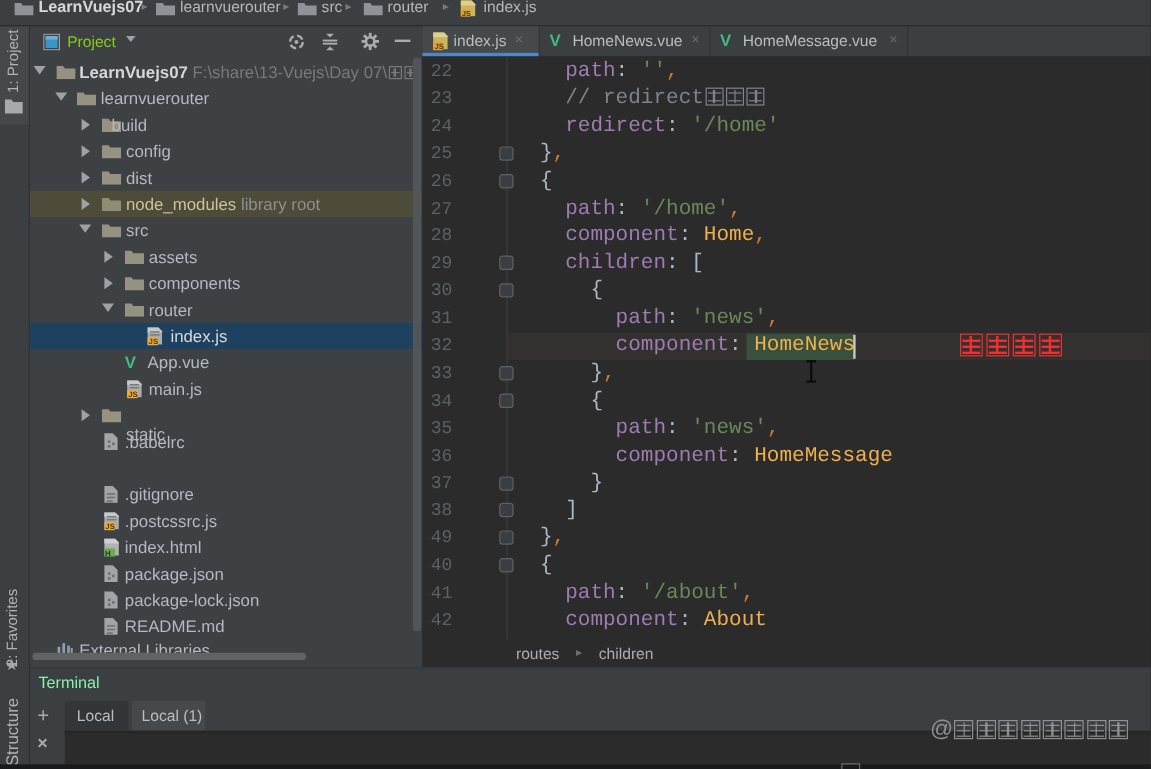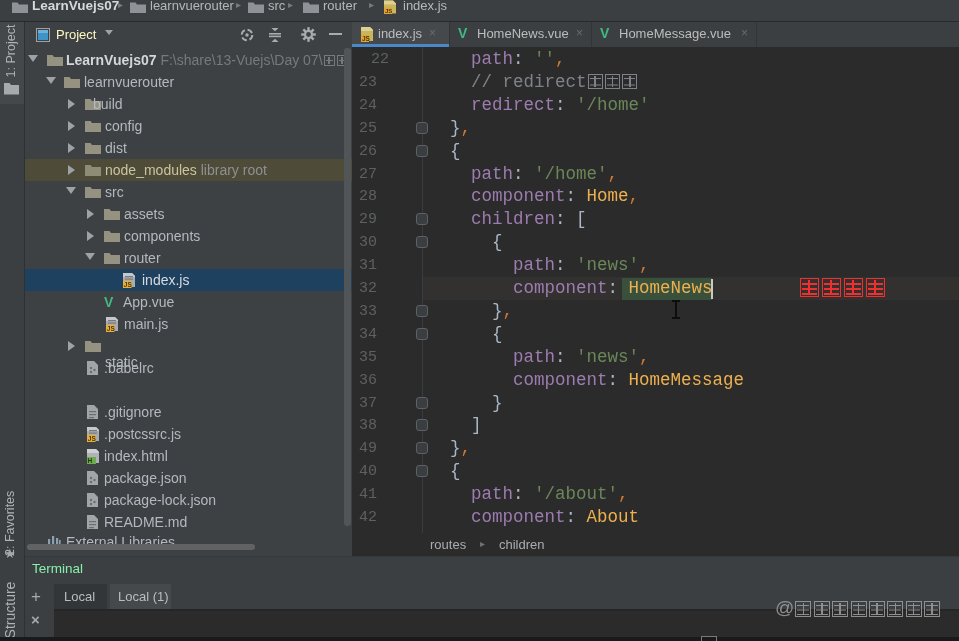--- a/index.html
+++ b/index.html
@@ -80,21 +80,21 @@
     <span class="abs" style="left:-22px;top:580px;width:64px;text-align:center;transform:rotate(-90deg);font-size:14px;color:#b0b2b4;white-space:nowrap;">Structure</span>
   </div>
 
   <div class="abs" id="panel" style="left:25px;top:22px;width:327px;height:534px;background:#3e4143;overflow:hidden;">
 
     <svg class="abs" style="left:11px;top:6px;" width="14" height="14">
         <rect x="0.5" y="0.5" width="13" height="13" fill="none" stroke="#9fa2a4"></rect>
         <rect x="2" y="2" width="10" height="10" fill="#3d94c9"></rect>
         <rect x="2" y="2" width="10" height="3" fill="#6db2d8"></rect>
       </svg>
-    <span class="abs" style="left:31px;top:5px;font-size:13px;color:#fef9c3;">Project</span>
+    <span class="abs" style="left:31px;top:5px;font-size:13px;color:#84cc16;">Project</span>
     <span class="abs" style="left:80px;top:8px;width:0;height:0;border-left:4px solid transparent;border-right:4px solid transparent;border-top:5px solid #9da2a6;"></span>
     <svg class="abs" style="left:215px;top:6px;" width="14" height="14">
         <circle cx="7" cy="7" r="5.3" fill="none" stroke="#a9acae" stroke-width="1.9" stroke-dasharray="5.5 2.8"></circle>
         <circle cx="7" cy="7" r="1.7" fill="#a9acae"></circle>
       </svg>
     <svg class="abs" style="left:243px;top:6px;" width="14" height="14">
         <path d="M3.5 0 L10.5 0 L7 3.2 z" fill="#a9acae"></path>
         <path d="M3.5 14 L10.5 14 L7 10.8 z" fill="#a9acae"></path>
         <rect x="1" y="5" width="12" height="1.6" fill="#a9acae"></rect>
         <rect x="1" y="7.6" width="12" height="1.6" fill="#a9acae"></rect>
@@ -315,21 +315,21 @@
     <span class="abs tabtxt" style="left:267px;top:4px;">HomeMessage.vue</span>
     <span class="abs" style="left:389px;top:4px;font-size:12px;color:#686c6e;">×</span>
     <div class="abs" style="left:404px;top:0;width:1px;height:25px;background:#323537;"></div>
   </div>
 
   <div class="abs" id="editor" style="left:352px;top:47px;width:607px;height:486px;background:#2b2b2b;overflow:hidden;">
     <div class="abs" style="left:70px;top:230px;width:537px;height:23px;background:#333130;"></div>
     <div class="abs" style="left:70px;top:0;width:1px;height:486px;background:#3a3d3f;"></div>
     <div class="abs" style="left:270px;top:231px;width:90px;height:22px;background:#38503c;"></div>
 
-    <div class="lnum" style="top:1px;padding-left:12px;">22</div>
+    <div class="lnum" style="top:1px;">22</div>
       <div class="code" style="top:1px;"><span class="k">    path</span><span class="w">: </span><span class="s">''</span><span class="o">,</span></div>
     <div class="lnum" style="top:23.9px;">23</div>
       <div class="code" style="top:23.9px;"><span class="cm">    // redirect<span class="hz hzc"></span><span class="hz hzc"></span><span class="hz hzc"></span></span></div>
     <div class="lnum" style="top:46.8px;">24</div>
       <div class="code" style="top:46.8px;"><span class="k">    redirect</span><span class="w">: </span><span class="s">'/home'</span></div>
     <div class="lnum" style="top:69.7px;">25</div>
       <div class="code" style="top:69.7px;"><span class="w">  }</span><span class="o">,</span></div>
     <div class="lnum" style="top:92.6px;">26</div>
       <div class="code" style="top:92.6px;"><span class="w">  {</span></div>
     <div class="lnum" style="top:115.5px;">27</div>

